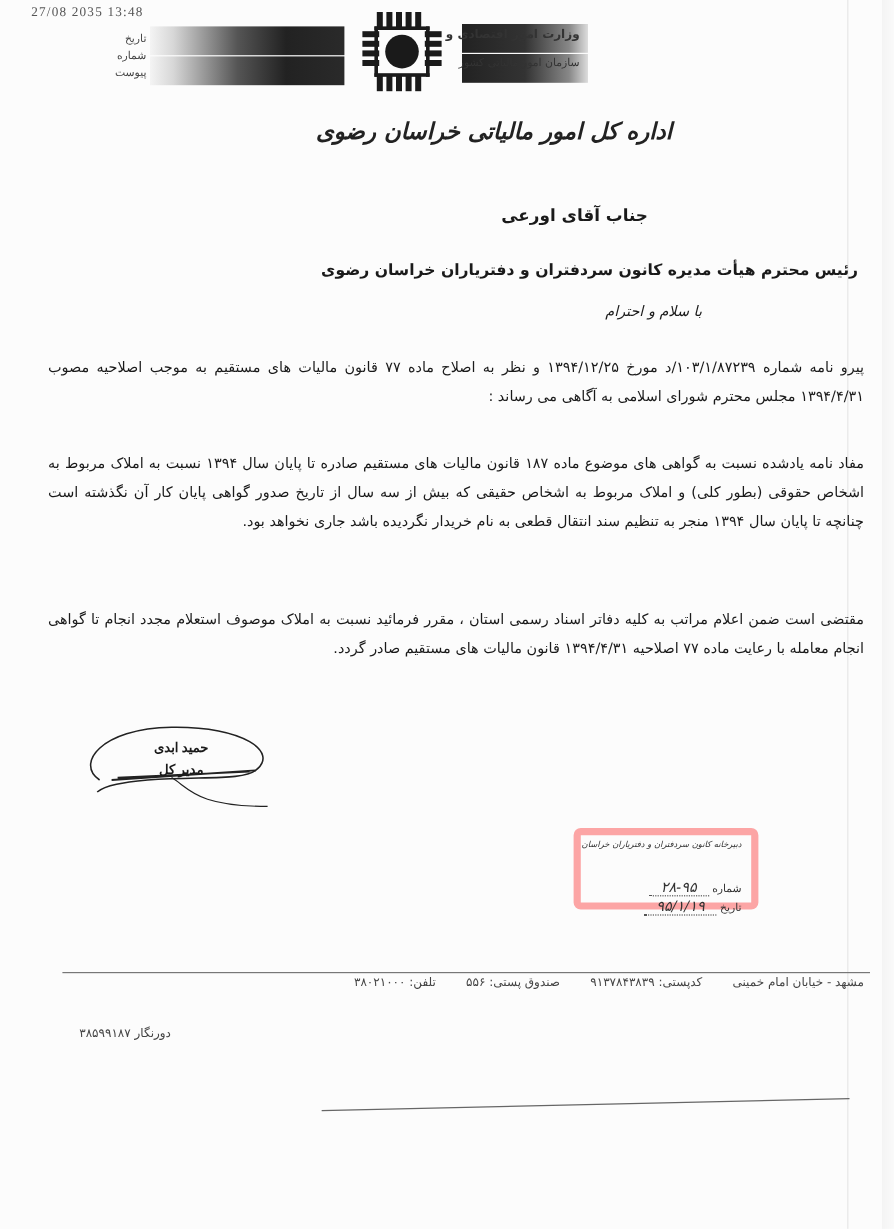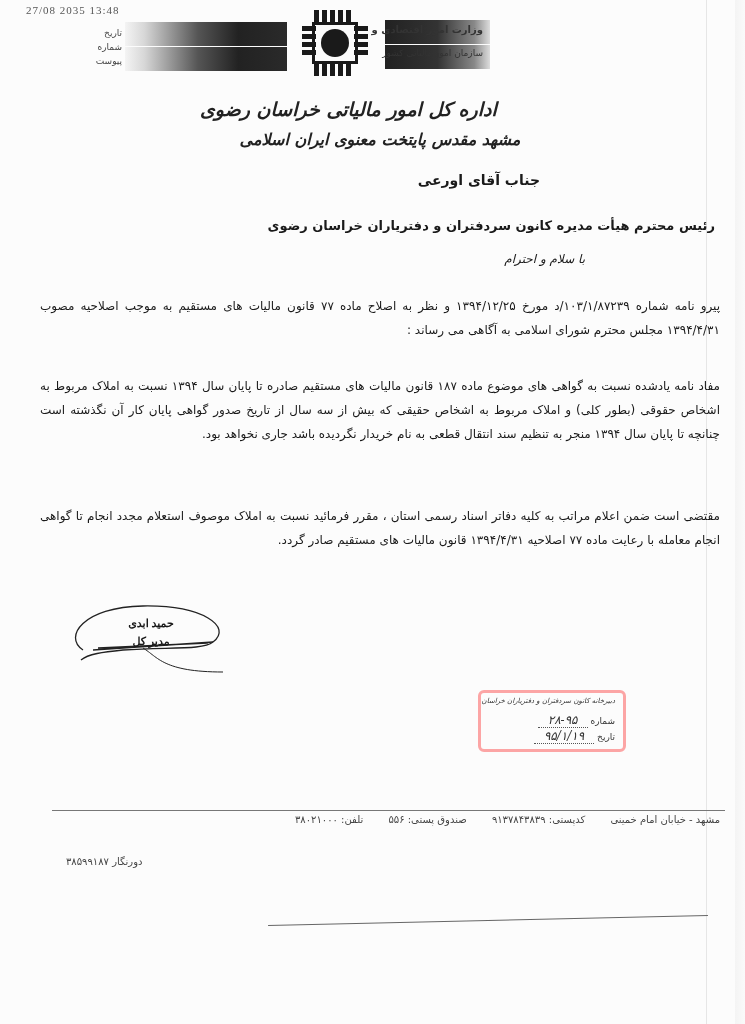--- a/index.html
+++ b/index.html
@@ -22,40 +22,40 @@
   .bar-left1 { left:125px; top:22px; width:162px; }
   .bar-left2 { left:125px; top:47px; width:162px; }
   .bar-right1 { left:385px; top:20px; width:105px; background:linear-gradient(90deg,#222 0%,#333 50%,#888 85%,#ddd 100%); }
   .bar-right2 { left:385px; top:45px; width:105px; background:linear-gradient(90deg,#222 0%,#333 50%,#888 85%,#ddd 100%); }
   .ministry-line { position:absolute; right:262px; direction:rtl; font-size:10px; color:#333; white-space:nowrap; }
   .ml1 { top:24px; font-weight:bold; }
   .ml2 { top:48px; font-size:9px; }
 
   .logo { position:absolute; left:300px; top:8px; width:70px; height:70px; }
 
-  .org-title { position:absolute; left:200px; top:98px; width:360px; text-align:left; direction:rtl; font-family:"DejaVu Serif", serif; font-style:italic; font-weight:bold; font-size:19px; color:#222; }
+  .org-title { position:absolute; left:200px; top:98px; width:360px; text-align:right; direction:rtl; font-family:"DejaVu Serif", serif; font-style:italic; font-weight:bold; font-size:19px; color:#222; }
   .org-subtitle { position:absolute; left:200px; top:130px; width:360px; text-align:center; direction:rtl; font-family:"DejaVu Serif", serif; font-style:italic; font-weight:bold; font-size:16px; color:#222; }
 
   .recipient { position:absolute; right:205px; top:172px; direction:rtl; font-weight:bold; font-size:14px; }
   .recipient-title { position:absolute; right:30px; top:218px; direction:rtl; font-weight:bold; font-size:13px; white-space:nowrap;margin-left:27px; }
   .greeting { position:absolute; right:160px; top:252px; direction:rtl; font-family:"DejaVu Serif", serif; font-style:italic; font-size:12px; }
 
   .para { position:absolute; left:40px; width:680px; direction:rtl; text-align:justify; font-size:12px; line-height:24px; }
   .p1 { top:294px; }
   .p2 { top:374px; }
   .p3 { top:504px; }
 
   .signature { position:absolute; left:63px; top:602px; width:160px; height:70px;font-family:Liberation Serif, serif; }
   .signature svg { position:absolute; left:0; top:0; }
   .sig-name { position:absolute; left:48px; top:15px; width:80px; text-align:center; direction:rtl; font-weight:bold; font-size:11px; }
   .sig-title { position:absolute; left:48px; top:33px; width:80px; text-align:center; direction:rtl; font-weight:bold; font-size:11px; }
 
-  .receipt-stamp { position:absolute; left:478px; top:690px; width:142px; height:56px; border:3px solid #fca5a5; border-radius:6px; border-style:solid; }
+  .receipt-stamp { position:absolute; left:478px; top:690px; width:142px; height:56px; border:6px solid #fca5a5; border-radius:6px; border-style:solid; }
   .rs-org { position:absolute; right:8px; top:4px; direction:rtl; font-size:7px; color:#333; white-space:nowrap; font-style:italic; }
-  .rs-row { position:absolute; right:8px; direction:rtl; font-size:9px; color:#333; white-space:nowrap; }
+  .rs-row { position:absolute; right:8px; direction:rtl; font-size:9px; color:#333; white-space:nowrap;margin-top:16px; }
   .rs-row1 { top:20px; }
   .rs-row2 { top:36px; }
   .rs-value { font-family:"DejaVu Serif", serif; font-style:italic; font-size:12px; border-bottom:1px dotted #555; padding:0 10px; }
   .footer-address { position:absolute; left:60px; top:814px; width:660px; direction:rtl; font-size:10px; color:#444; white-space:nowrap; }
   .footer-address span { margin-left:22px; }
   .footer-fax { position:absolute; left:66px; top:832px; direction:rtl; font-size:10px; color:#444; white-space:nowrap;margin-top:24px; }
 
   .bottom-line { position:absolute; left:268px; top:920px; width:440px; border-top:1px solid #666; transform:rotate(-1.3deg); }
   .rule-top { position:absolute; left:52px; top:810px; width:673px; border-top:1px solid #777; }
 </style>
@@ -106,21 +106,20 @@
         <rect x="12" y="14" width="46" height="3"></rect>
           <rect x="12" y="53" width="46" height="3"></rect>
         <rect x="12" y="14" width="3" height="42"></rect>
           <rect x="55" y="14" width="3" height="42"></rect>
         <circle cx="35" cy="35" r="14"></circle>
       </g>
     </svg>
   </div>
 
   <div class="org-title">اداره کل امور مالیاتی خراسان رضوی</div>
-  <div class="org-subtitle">مشهد مقدس پایتخت معنوی ایران اسلامی</div>
 
   <div class="recipient">جناب آقای اورعی</div>
   <div class="recipient-title">رئیس محترم هیأت مدیره کانون سردفتران و دفتریاران خراسان رضوی</div>
   <div class="greeting">با سلام و احترام</div>
 
   <div class="para p1">پیرو نامه شماره ۱۰۳/۱/۸۷۲۳۹/د مورخ ۱۳۹۴/۱۲/۲۵ و نظر به اصلاح ماده ۷۷ قانون مالیات های مستقیم به موجب اصلاحیه مصوب ۱۳۹۴/۴/۳۱ مجلس محترم شورای اسلامی به آگاهی می رساند :</div>
   <div class="para p2">مفاد نامه یادشده نسبت به گواهی های موضوع ماده ۱۸۷ قانون مالیات های مستقیم صادره تا پایان سال ۱۳۹۴ نسبت به املاک مربوط به اشخاص حقوقی (بطور کلی) و املاک مربوط به اشخاص حقیقی که بیش از سه سال از تاریخ صدور گواهی پایان کار آن نگذشته است چنانچه تا پایان سال ۱۳۹۴ منجر به تنظیم سند انتقال قطعی به نام خریدار نگردیده باشد جاری نخواهد بود.</div>
   <div class="para p3">مقتضی است ضمن اعلام مراتب به کلیه دفاتر اسناد رسمی استان ، مقرر فرمائید نسبت به املاک موصوف استعلام مجدد انجام تا گواهی انجام معامله با رعایت ماده ۷۷ اصلاحیه ۱۳۹۴/۴/۳۱ قانون مالیات های مستقیم صادر گردد.</div>
 
   <div class="signature">

